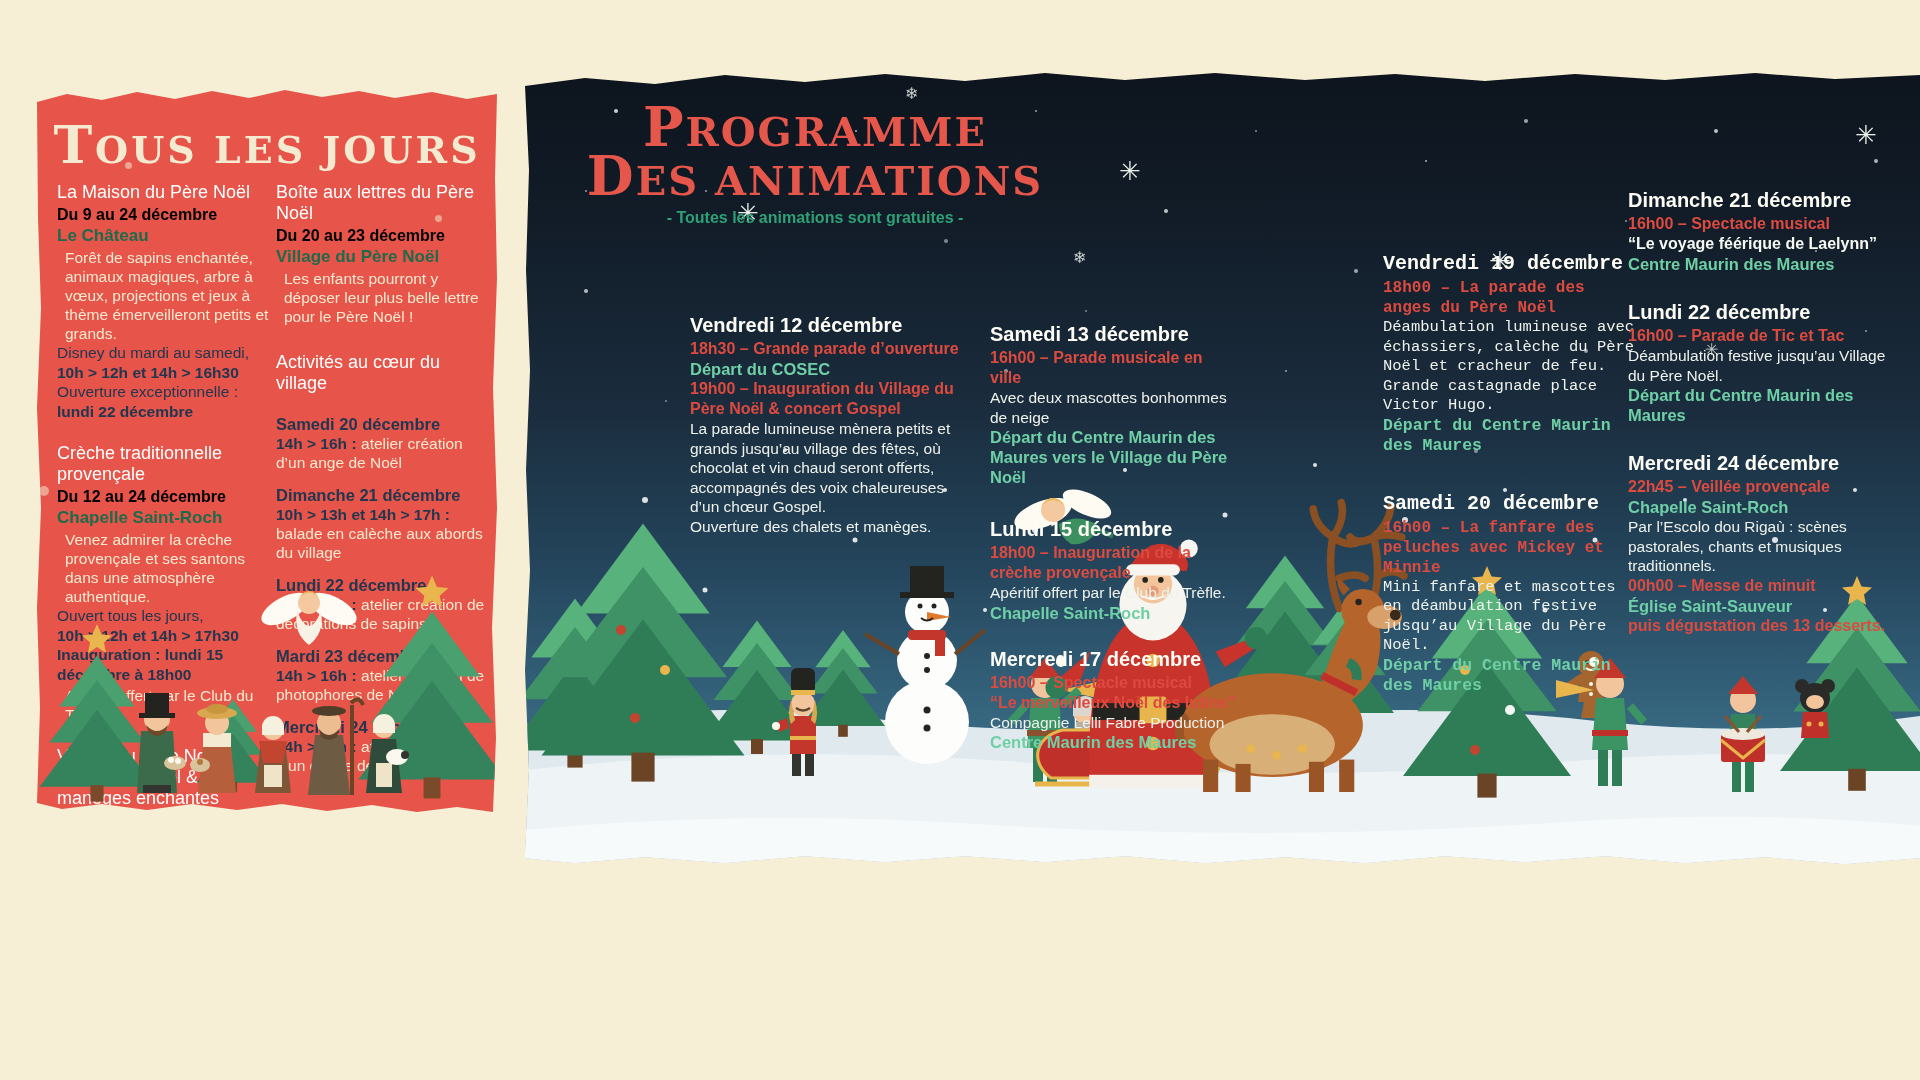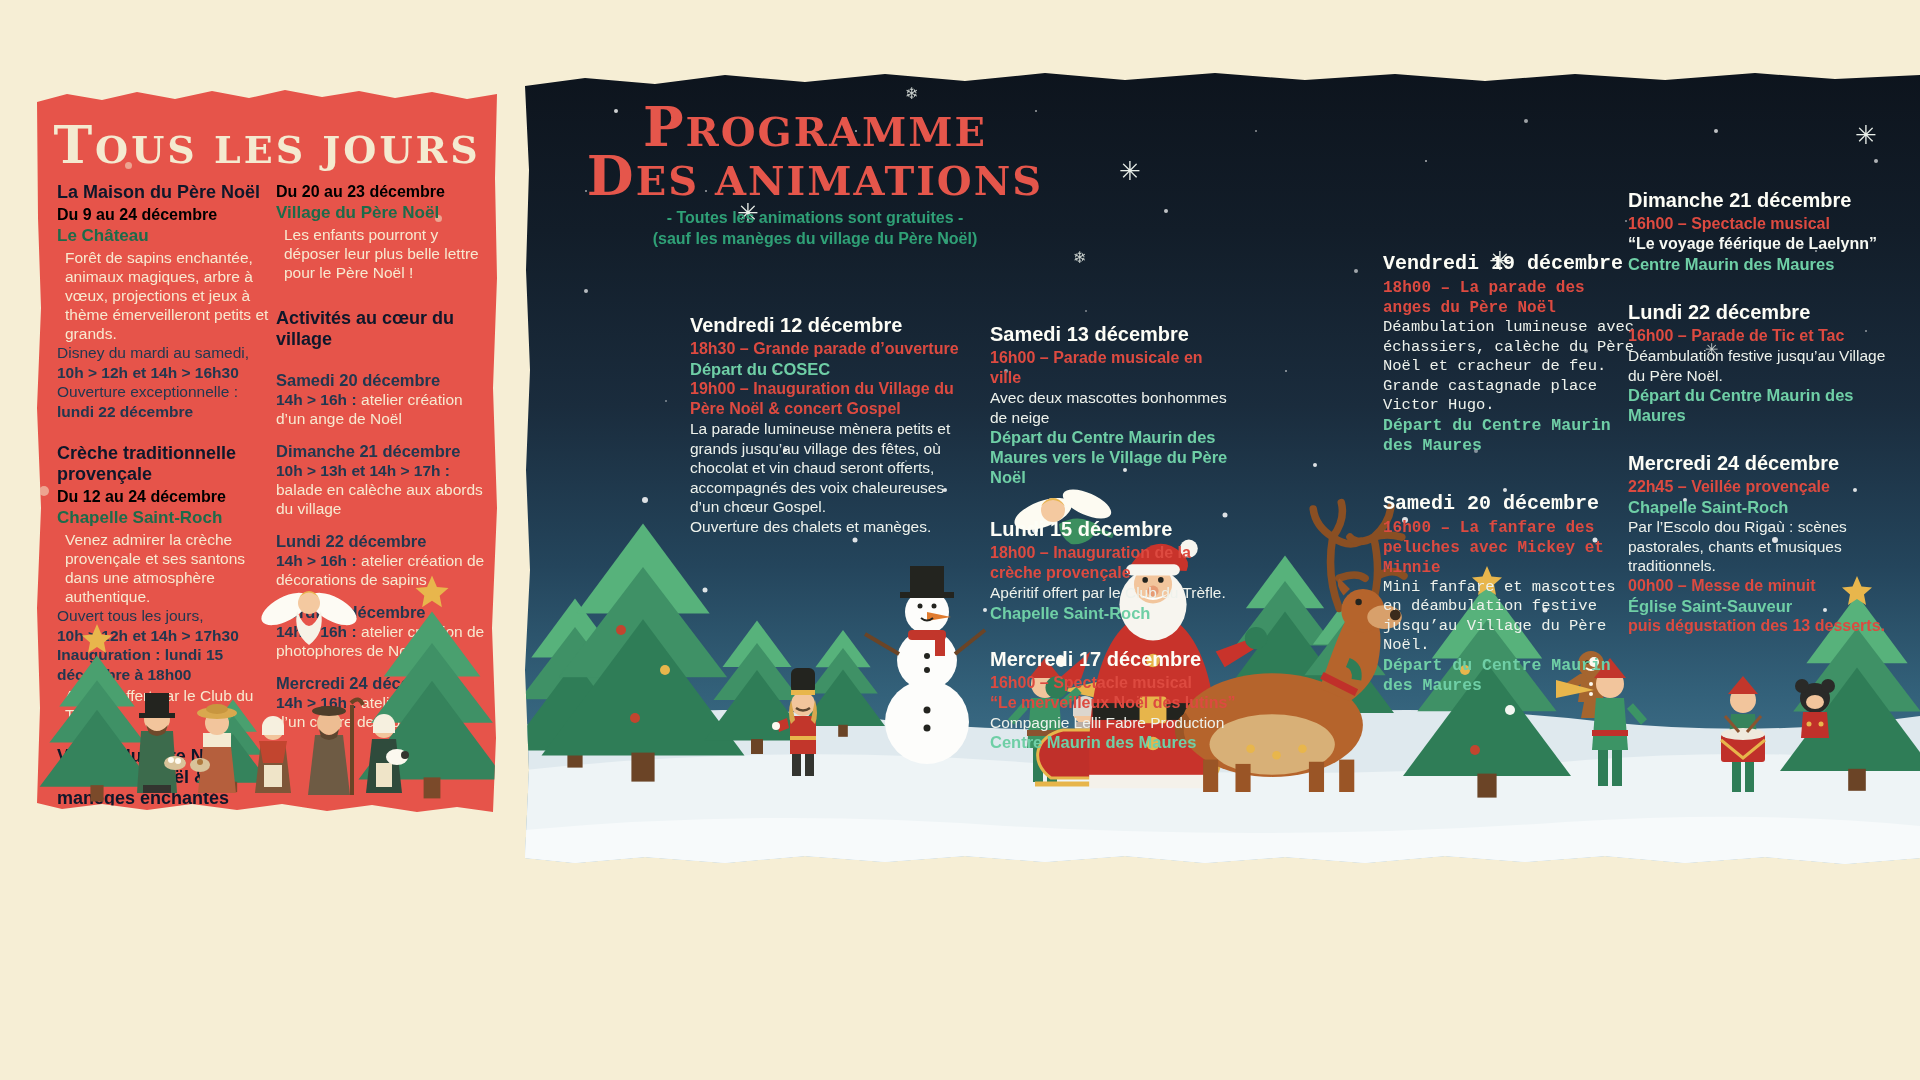--- a/index.html
+++ b/index.html
@@ -15,21 +15,21 @@
   .lp-title {
     position:absolute; top:26px; left:0; right:0; text-align:center;
     font-family:"DejaVu Serif", serif; font-weight:bold; font-size:38px;
     letter-spacing:3px; color:#f4ead0; text-transform:uppercase;
   }
   .lp-title::first-letter { font-size:52px; }
   .lp-col { position:absolute; top:94px; }
   .lp-col1 { left:20px; width:219px; }
   .lp-col2 { left:239px; width:213px; }
   .lp-col section { margin-bottom:22px; }
-  .lp-h { font-size:18px; line-height:21px; font-weight:bold; color:#0f172a; margin-bottom:2px; }
+  .lp-h { font-size:18px; line-height:21px; font-weight:normal; color:#ffffff; margin-bottom:2px; }
   .lp-d { font-size:16px; line-height:20px; font-weight:bold; color:#000000; }
   .lp-place { font-size:17px; line-height:21px; font-weight:bold; color:#1d6b4a; }
   .lp-body { font-size:15.5px; line-height:19px; color:#f7e9d0; margin-top:2px;margin-left:8px; }
   .lp-meta { font-size:15.5px; line-height:19.5px; color:#22374f; }
   .lp-meta-b { font-size:15.5px; line-height:19.5px; font-weight:bold; color:#22374f; }
   .lp-acts { margin:26px 0 20px; }
   .ws { margin-bottom:13px; }
   .ws-date { font-size:16.5px; line-height:20px; font-weight:bold; color:#22374f; }
   .ws-time { font-size:15.5px; line-height:19px; font-weight:bold; color:#22374f; }
   .ws-desc { font-size:15.5px; line-height:19px; color:#f7e9d0; }
@@ -116,20 +116,21 @@
         <div class="lp-place">Place Victor-Hugo</div>
         <div class="lp-d">Du 12 au 31 décembre</div>
         <p class="lp-body">Produits locaux, gourmandises sucrées et salées, idées cadeaux, manèges et ambiance musicale de Noël.</p>
         <div class="lp-meta-b">Ouvert tous les jours, 10h &gt; 19h</div>
         <div class="lp-meta-b">Fermeture le 25 décembre</div>
       </section>
     </div>
 
     <div class="lp-col lp-col2">
       <section>
+        <h2 class="lp-h">Boîte aux lettres du Père Noël</h2>
         <div class="lp-d">Du 20 au 23 décembre</div>
         <div class="lp-place">Village du Père Noël</div>
         <p class="lp-body">Les enfants pourront y déposer leur plus belle lettre pour le Père Noël !</p>
       </section>
       <h2 class="lp-h lp-acts">Activités au cœur du village</h2>
       <div class="ws">
         <div class="ws-date">Samedi 20 décembre</div>
         <div><span class="ws-time">14h &gt; 16h :</span> <span class="ws-desc">atelier création d’un ange de Noël</span></div>
       </div>
       <div class="ws">
@@ -261,21 +262,20 @@
     <span class="sparkle" style="left:594px;top:86px">✳</span>
     <span class="sparkle small" style="left:548px;top:178px">❄</span>
     <span class="sparkle" style="left:964px;top:176px">✳</span>
     <span class="sparkle" style="left:1330px;top:50px">✳</span>
     <span class="sparkle small" style="left:1180px;top:270px">✳</span>
 
     <div class="rp-titlewrap">
       <div class="rp-title-line">Programme</div>
       <div class="rp-title-line">des animations</div>
       <div class="rp-sub">- Toutes les animations sont gratuites -</div>
-      <div class="rp-sub second">(sauf les manèges du village du Père Noël)</div>
     </div>
 
     <svg class="scene" width="1395" height="800" viewBox="0 0 1395 800">
       <defs>
         <g id="treeR">
           <polygon points="0,-170 46,-108 -46,-108" fill="#57b27b"></polygon>
           <polygon points="0,-140 58,-64 -58,-64" fill="#3f9166"></polygon>
           <polygon points="0,-104 70,-10 -70,-10" fill="#2f7d57"></polygon>
           <rect x="-8" y="-12" width="16" height="20" fill="#6b4426"></rect>
         </g>

